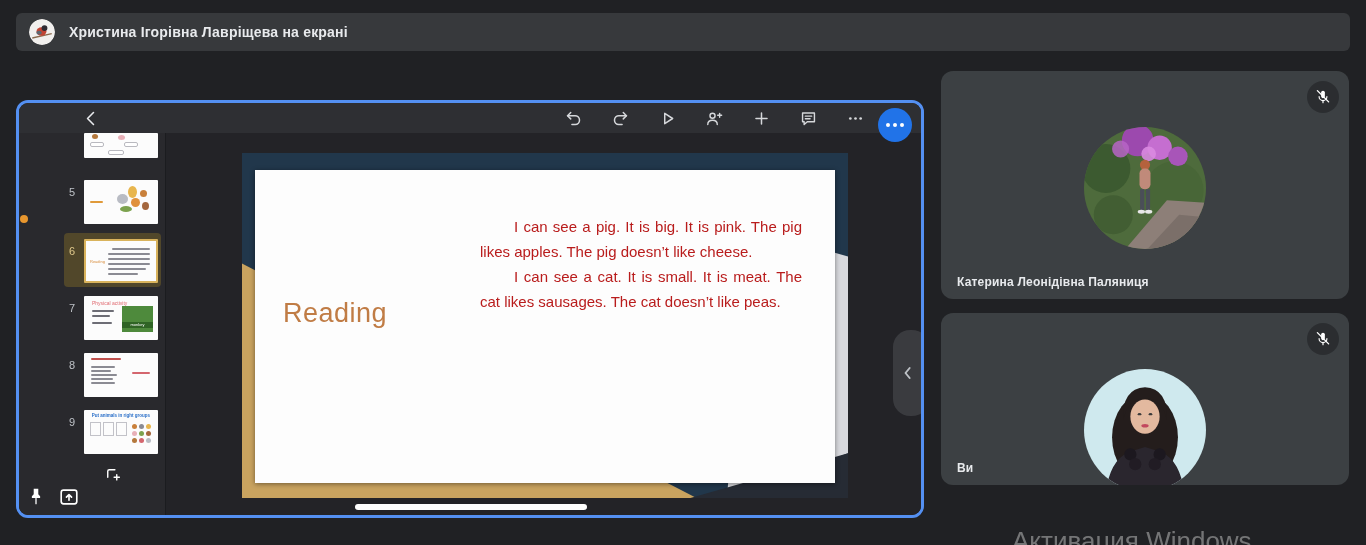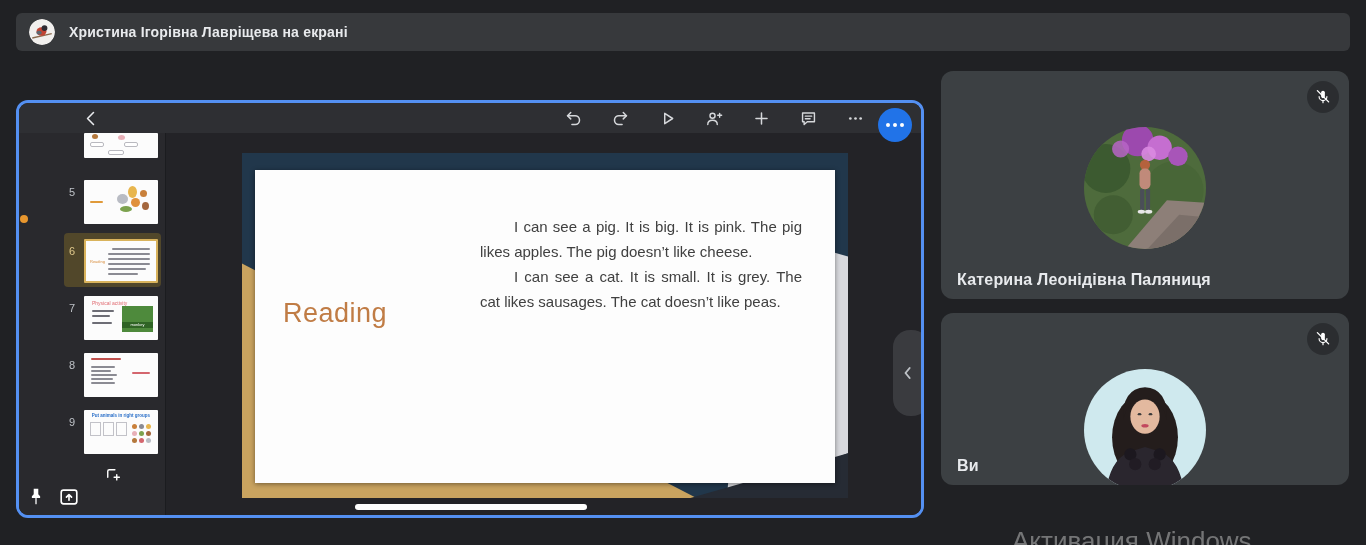--- a/index.html
+++ b/index.html
@@ -70,21 +70,21 @@
   .slide { position:absolute; left:223px; top:50px; width:606px; height:345px; background:#21374b; }
   .decor { position:absolute; inset:0; }
   .decor-gray { clip-path:polygon(84% 22%, 100% 30%, 100% 87%, 80% 100%); background:#d8d9dd; }
   .decor-tan { clip-path:polygon(0 32%, 75% 100%, 0 100%); background:#c9a35f; }
   .decor-charcoal { clip-path:polygon(100% 87%, 100% 100%, 74% 100%); background:#262b34; }
   .page { position:absolute; left:13px; top:17px; width:580px; height:313px; background:#fdfdfd;
           box-shadow:0 1px 5px rgba(0,0,0,.45); }
   .slide-title { position:absolute; left:28px; top:128px; font-size:27px; color:#c07c45;
                  letter-spacing:.5px; }
   .slide-text { position:absolute; left:225px; top:44px; width:322px; font-size:15px;
-                line-height:25px; color:#404040; text-align:justify; }
+                line-height:25px; color:#b91c1c; text-align:justify; }
   .slide-text p { text-indent:34px; }
 
   
   .panel-handle { position:absolute; right:-8px; top:227px; width:36px; height:86px;
                   background:#3a3b3f; border-radius:17px; display:flex; align-items:center;
                   cursor:pointer; z-index:4; }
   .panel-handle svg { width:20px; height:20px; margin-left:5px; }
   .ovl-icon { position:absolute; z-index:5; display:flex; align-items:center; justify-content:center;
               background:none; border:none; cursor:pointer; }
   .pin-btn { left:6px; top:383px; width:22px; height:22px; }
@@ -99,21 +99,21 @@
   .tile { position:absolute; left:941px; width:408px; background:#3c4043; border-radius:12px;
           overflow:hidden; }
   .tile-1 { top:71px; height:228px; }
   .tile-2 { top:313px; height:172px; }
   .mic-badge { position:absolute; top:10px; right:10px; width:32px; height:32px; border-radius:50%;
                background:rgba(32,33,36,.6); display:flex; align-items:center; justify-content:center; }
   .mic-badge svg { width:18px; height:18px; }
   .avatar { position:absolute; left:50%; top:56px; transform:translateX(-50%);
             width:122px; height:122px; border-radius:50%; overflow:hidden; }
   .avatar svg { width:100%; height:100%; display:block; }
-  .tile-name { position:absolute; left:16px; bottom:10px; color:#e8eaed; font-size:16px;
+  .tile-name { position:absolute; left:16px; bottom:10px; color:#e8eaed; font-size:12px;
                font-weight:700; letter-spacing:.2px; }
 
   
   .watermark { position:absolute; left:1012px; top:526px; font-size:26px; color:#c8c8c8;
                opacity:.5; z-index:9; pointer-events:none; }
 </style>
 </head>
 <body>
 
 <div class="stage">
@@ -281,21 +281,21 @@
     <div class="canvas-bg"></div>
 
     <div class="slide">
       <div class="decor decor-gray"></div>
       <div class="decor decor-tan"></div>
       <div class="decor decor-charcoal"></div>
       <div class="page">
         <div class="slide-title">Reading</div>
         <div class="slide-text">
           <p>I can see a pig. It is big. It is pink. The pig likes apples. The pig doesn’t like cheese.</p>
-          <p>I can see a cat. It is small. It is grey. The cat likes sausages. The cat doesn’t like peas.</p>
+          <p>I can see a cat. It is small. It is meat. The cat likes sausages. The cat doesn’t like peas.</p>
         </div>
       </div>
     </div>
 
     <div class="panel-handle">
       <svg viewBox="0 0 24 24" fill="none" stroke="#bdc1c6" stroke-width="2.3" stroke-linecap="round" stroke-linejoin="round">
           <path d="M14 6 l-5 6 5 6"></path>
         </svg>
     </div>
 

